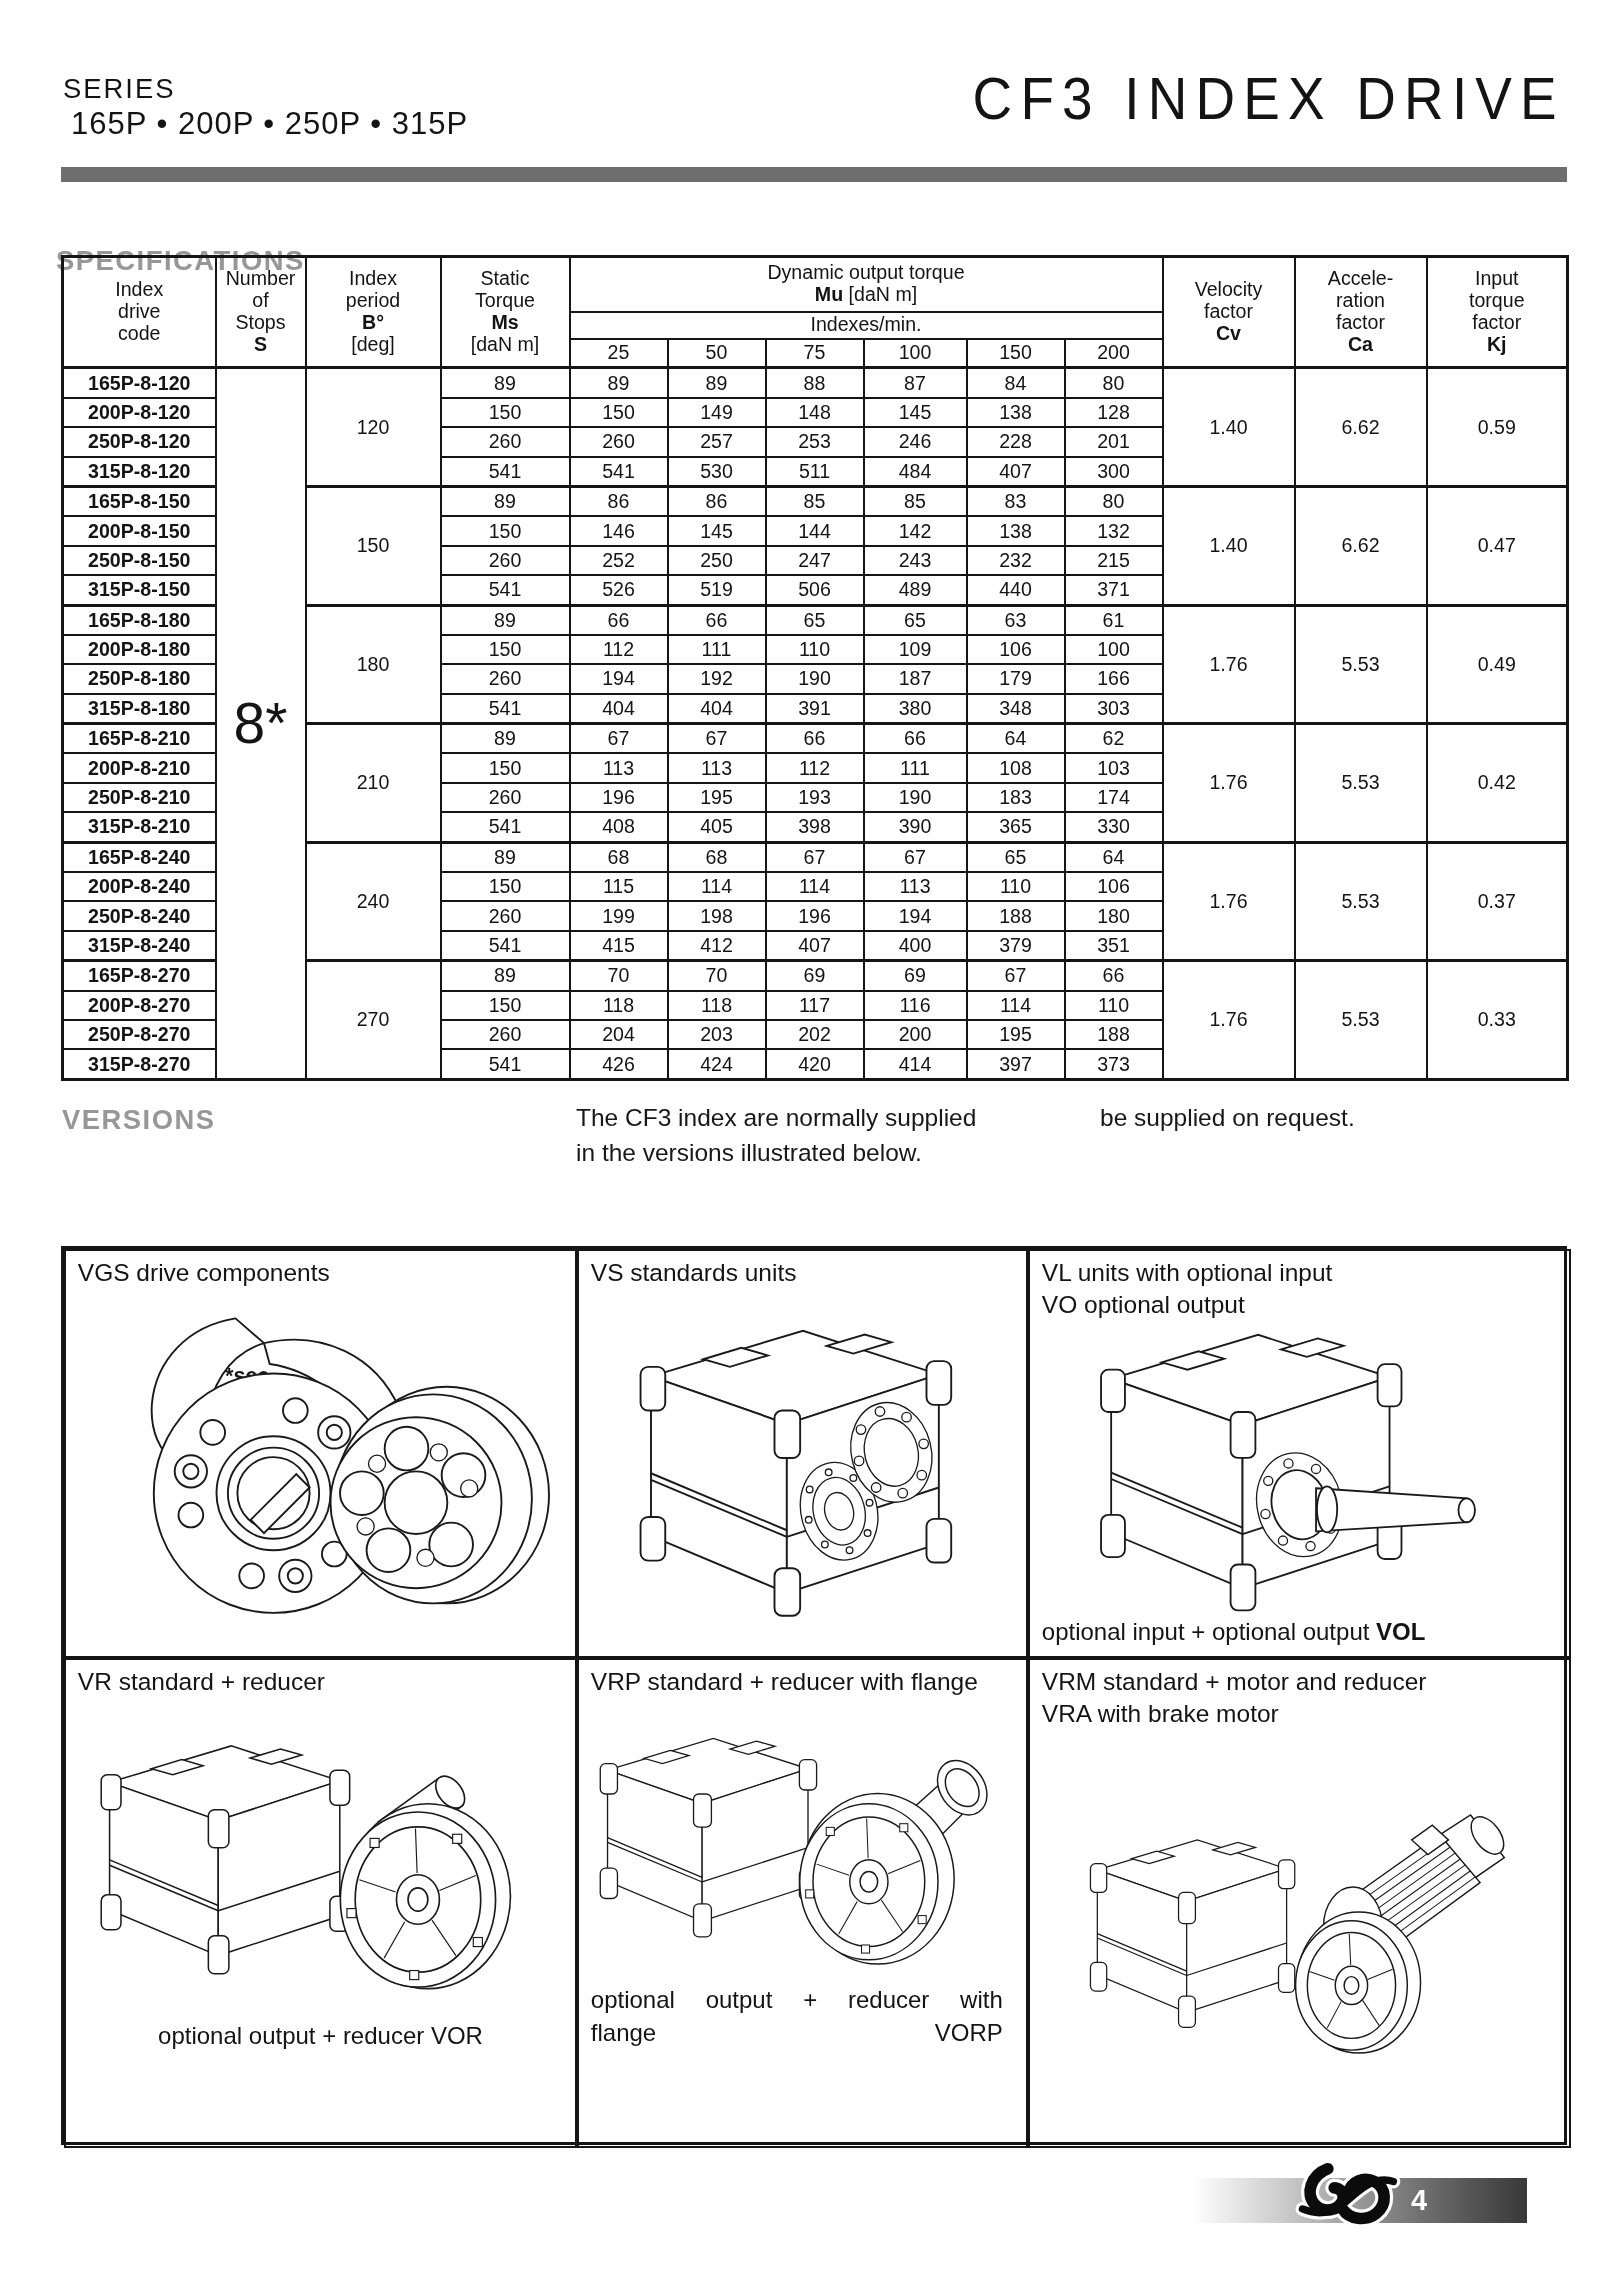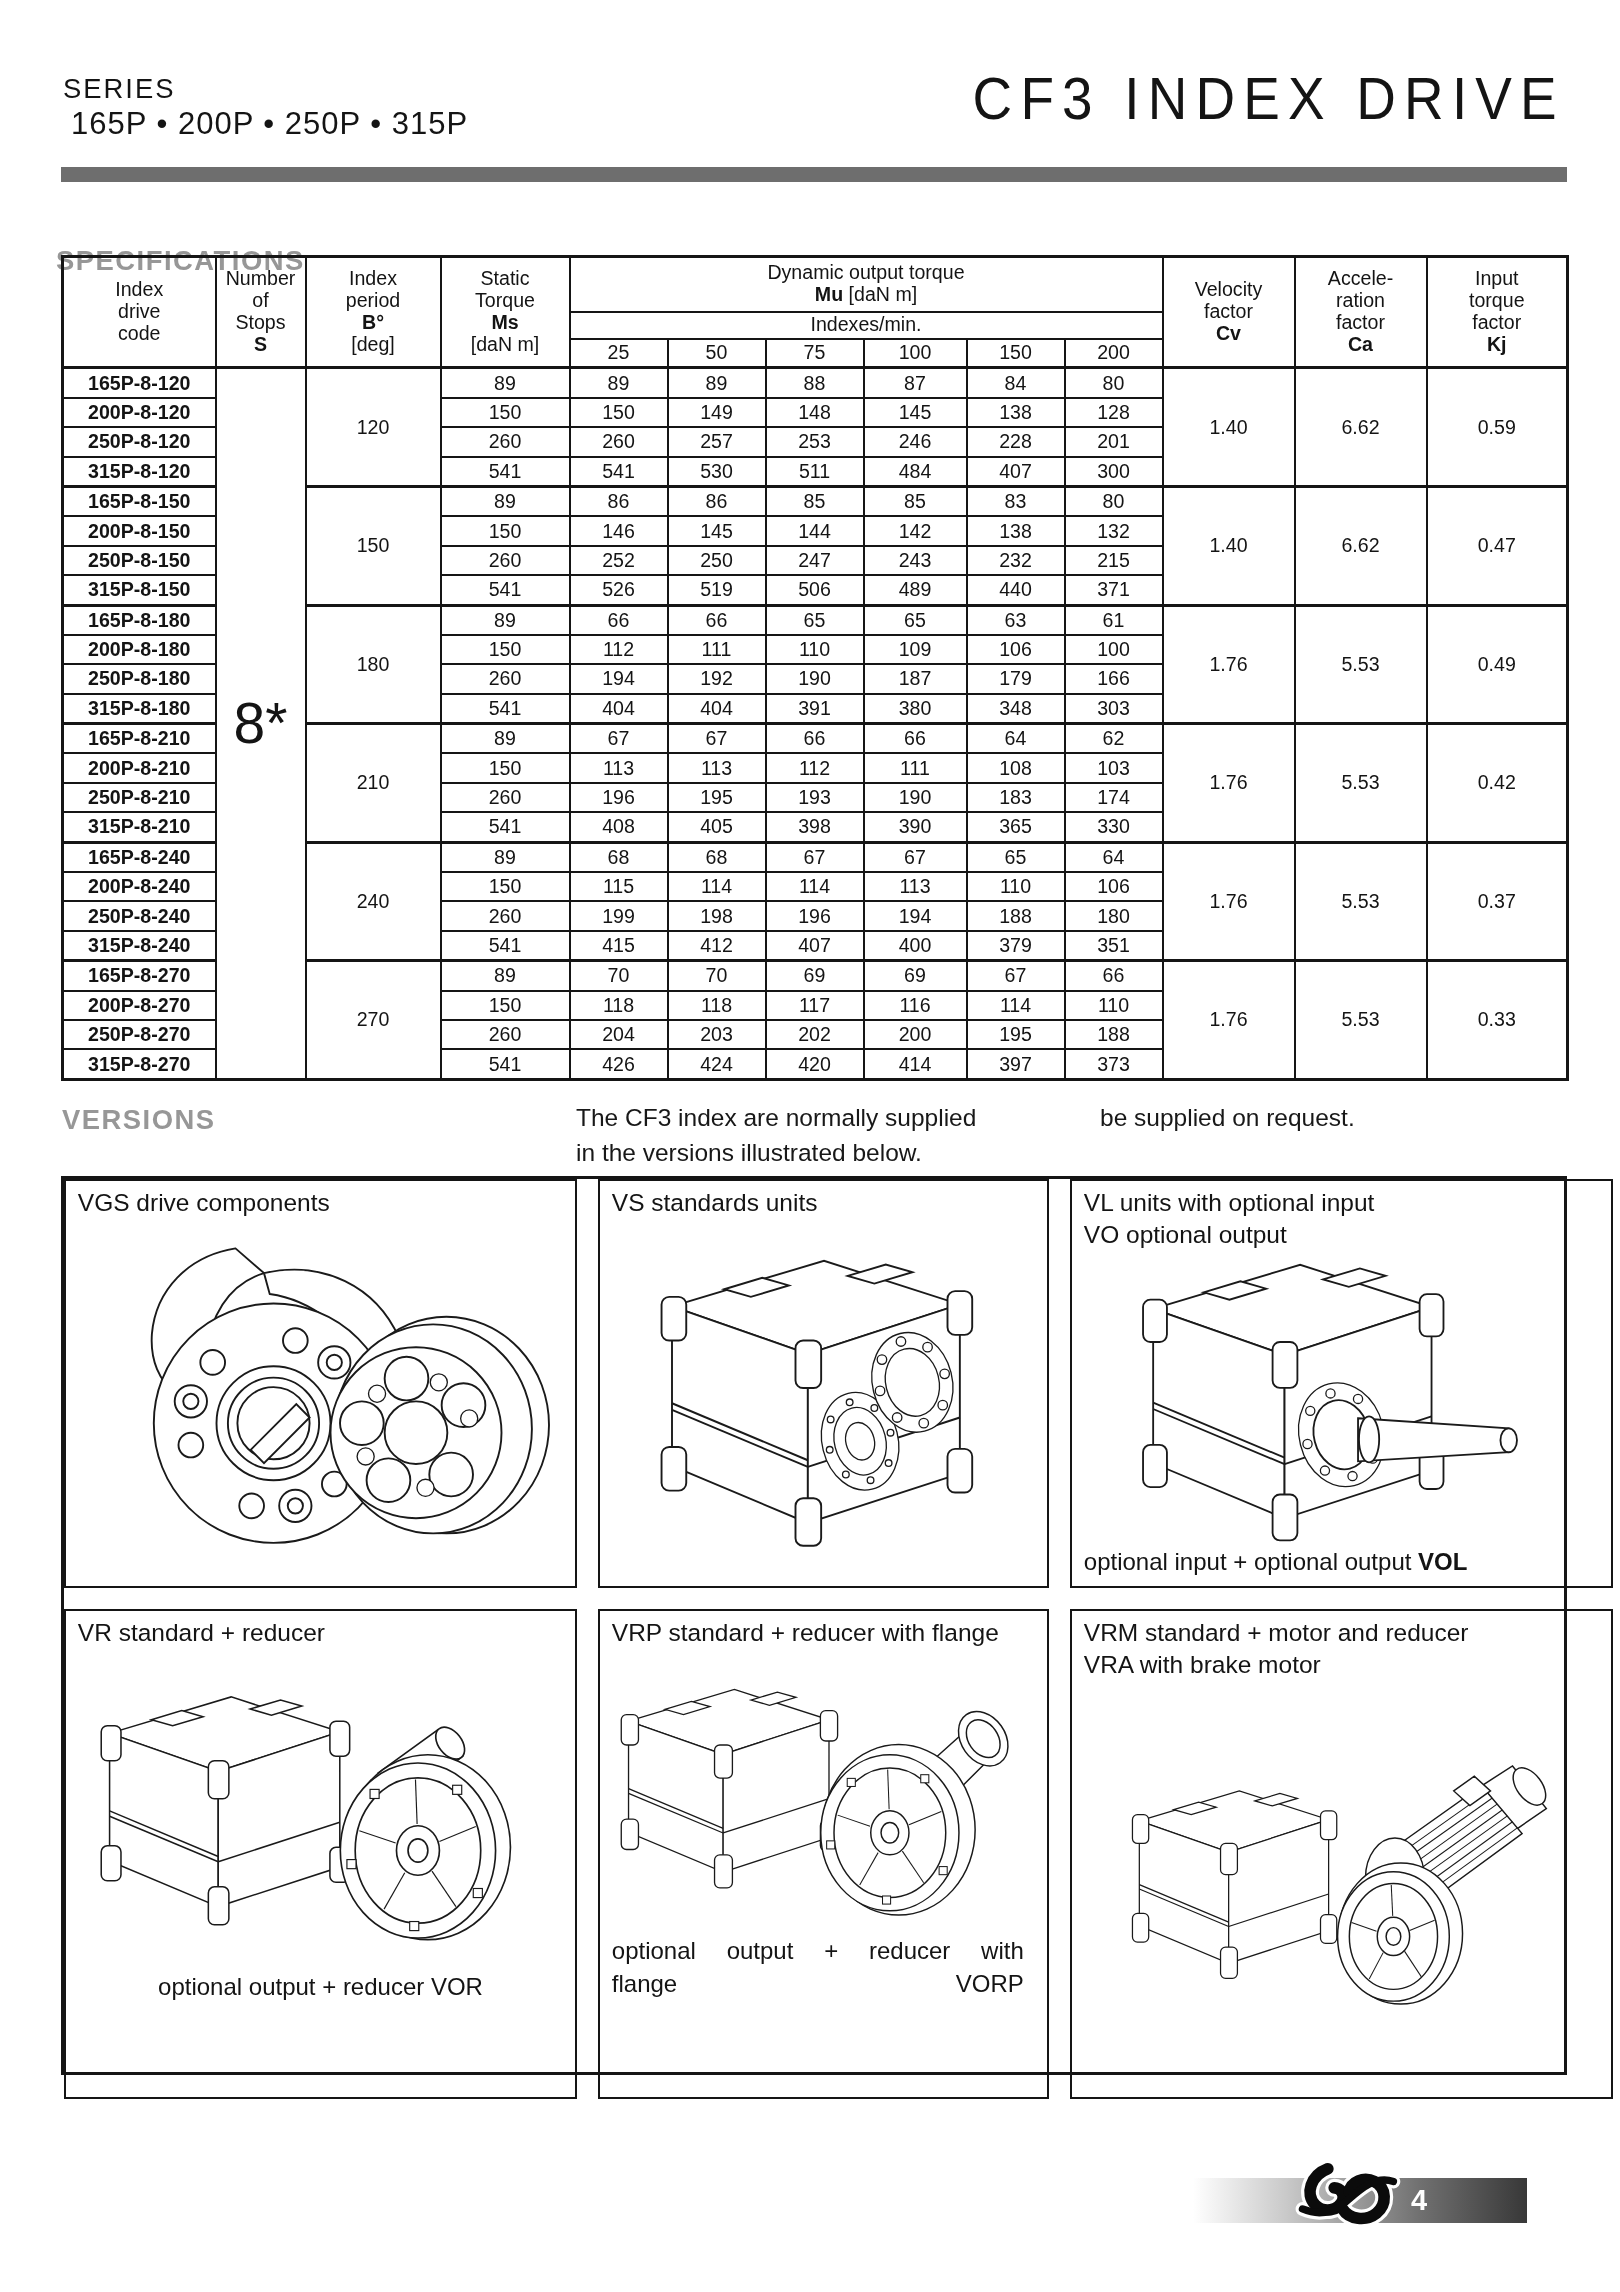--- a/index.html
+++ b/index.html
@@ -35,23 +35,23 @@
   td.stops .big{font-size:57px;line-height:1.05;}
   td.stops .note{font-size:21.6px;font-weight:bold;line-height:1.25;margin-top:5.9px;}
 
   
   #versions-head{position:absolute;left:62px;top:1104px;}
   .note{position:absolute;top:1101px;font-size:24.5px;line-height:1.42;color:#181818;}
   #note-center{left:576px;width:420px;}
   #note-right{left:1100px;width:447px;}
   .force-justify{text-align:justify;text-align-last:justify;}
 
-  .versions-grid{position:absolute;left:61px;top:1176px;width:1506px;height:899px;
+  .versions-grid{position:absolute;left:61px;top:1246px;width:1506px;height:899px;
       display:grid;grid-template-columns:513px 451px 543px;grid-template-rows:409px 490px;
-      border:3.9px solid #151515;box-sizing:border-box;gap:21px;}
+      border:3.9px solid #151515;box-sizing:border-box;}
   .v-cell{border:2px solid #151515;box-sizing:border-box;display:flex;flex-direction:column;
       padding:5.9px 11.8px 7.8px 11.8px;overflow:hidden;}
   .v-title{font-size:24.5px;line-height:1.3;}
   .v-art{flex:1;display:flex;align-items:center;justify-content:center;min-height:0;}
   .v-art svg{max-width:100%;max-height:100%;}
   .v-caption{font-size:24px;line-height:1.35;}
   .cap-vol{margin-bottom:0px;}
   .cap-vor{margin-bottom:86px;text-align:center;}
   .cap-vorp{margin-bottom:89px;width:412px;}
   .cap-vora{margin-bottom:51px;}

